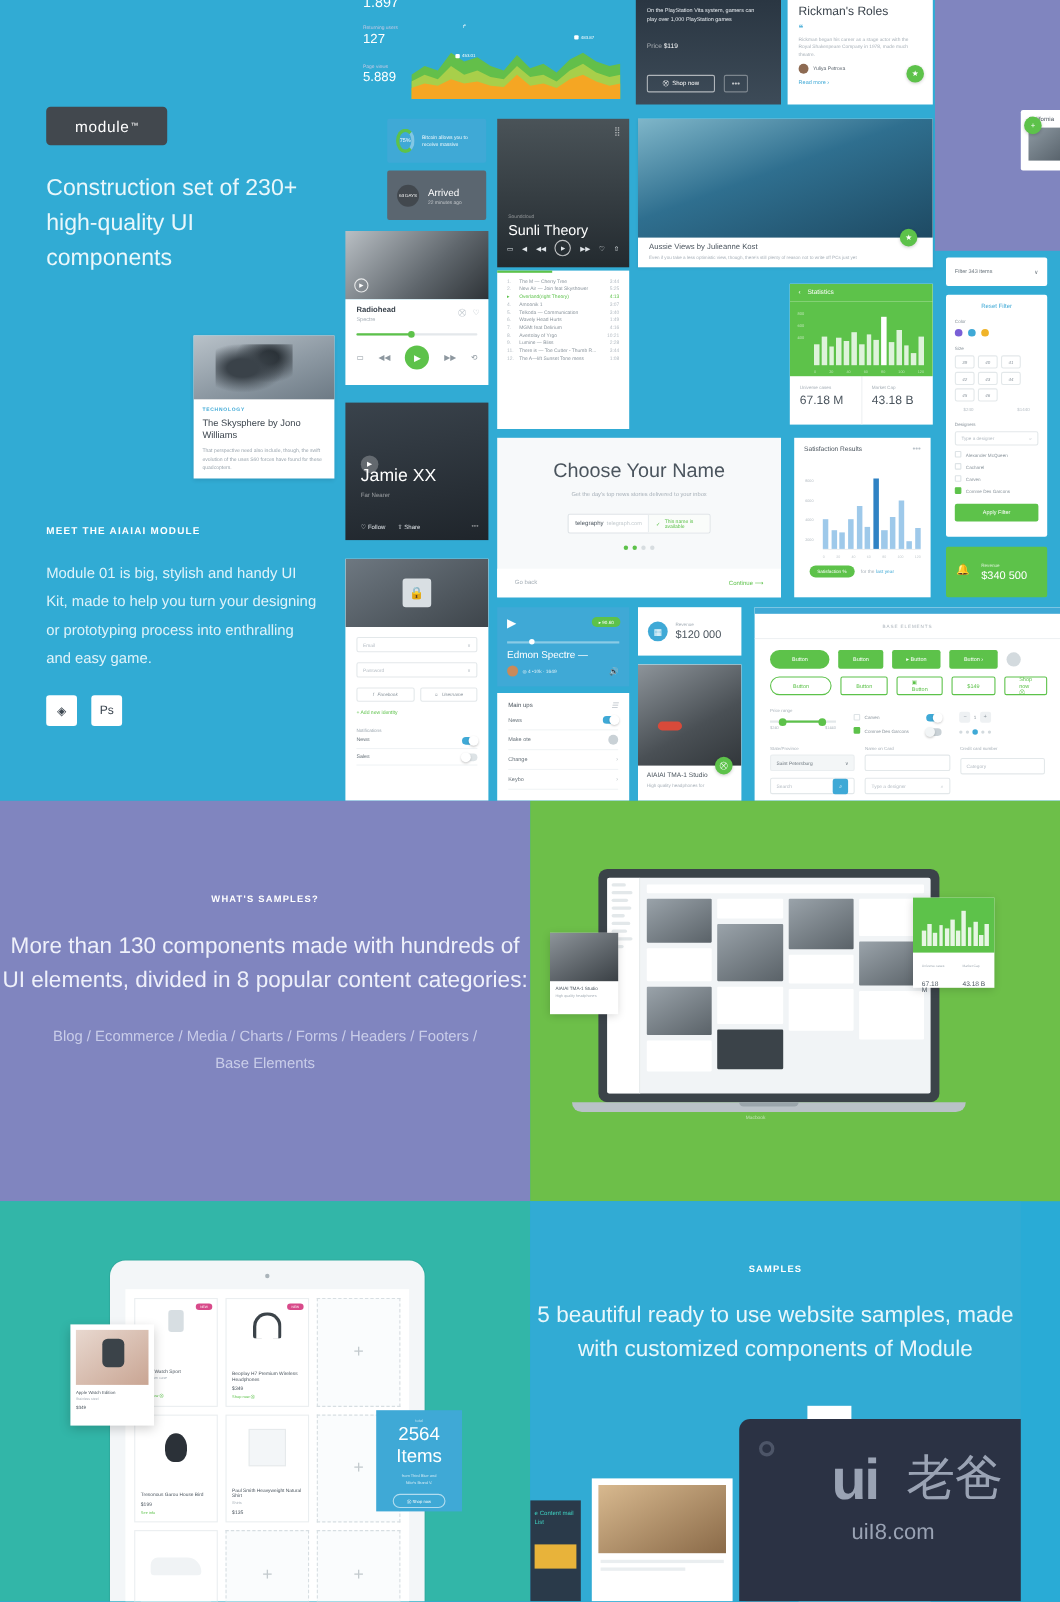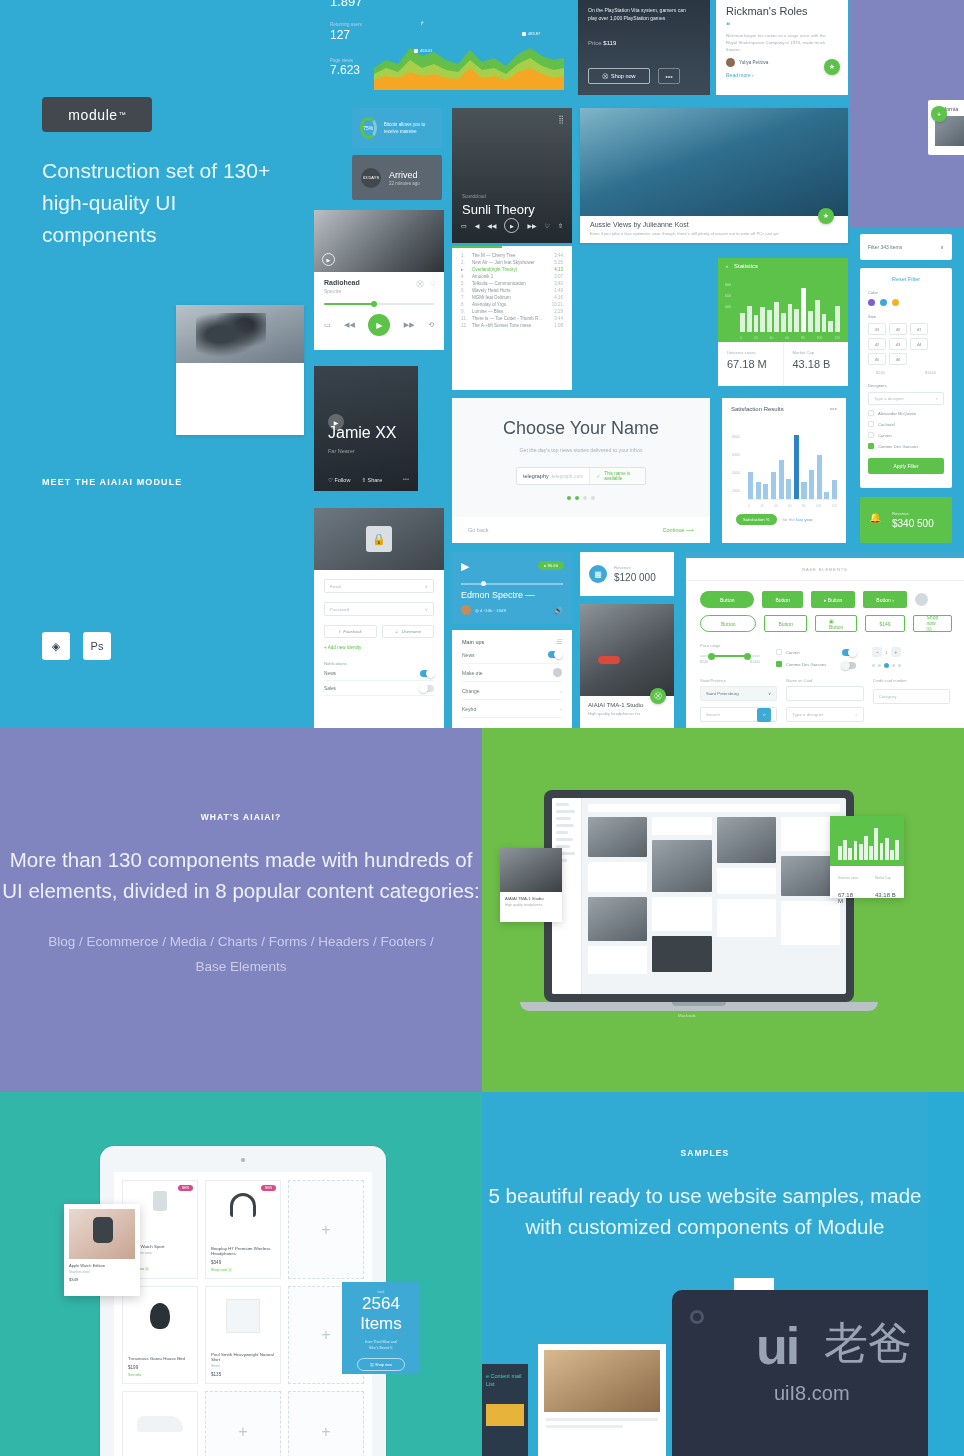--- a/index.html
+++ b/index.html
@@ -98,21 +98,21 @@
   .rh .rh-t { color: #3b444d; font-size: 7px; padding: 7px 10px 0; font-weight: bold;}
   .rh .rh-s { color: #a7b0b8; font-size: 5px; padding: 2px 10px 0; }
   .rh .rh-icons { position: absolute; right: 8px; top: 8px; color:#b9c1c8; font-size: 7px; display:flex; gap:6px;}
   .rh .rh-bar { margin: 9px 10px 0; height: 2px; background: #e4e8eb; border-radius: 2px; position: relative;}
   .rh .rh-bar i { position:absolute; left:0; top:0; height:2px; width:45%; background:#5dc24a; border-radius:2px;}
   .rh .rh-bar b { position:absolute; left:43%; top:-2px; width:6px;height:6px;border-radius:50%;background:#5dc24a;}
   .rh .rh-ctrl { display:flex; align-items:center; justify-content:space-between; padding: 9px 10px 0; color:#8d979f; font-size: 7px;}
   .rh .rh-play { width: 22px; height: 22px; border-radius: 50%; background: #5dc24a; color: #fff; display:flex;align-items:center;justify-content:center; font-size: 8px;}
 
   
-  .jam { position: absolute; left: 314px; top: 366px; width: 104px; height: 125px; background: linear-gradient(170deg,#3a434c,#1f252b); overflow:hidden;}
+  .jam { position: absolute; left: 314px; top: 366px; width: 130px; height: 125px; background: linear-gradient(170deg,#3a434c,#1f252b); overflow:hidden;}
   .jam .j-play { position:absolute; left:14px; top: 48px; width: 16px; height: 16px; border-radius: 50%; background: rgba(255,255,255,.25); color:#fff; font-size:6px; display:flex;align-items:center;justify-content:center;}
   .jam .j-t { position:absolute; left:14px; top: 58px; color: #fff; font-size: 16px; font-weight: 300;}
   .jam .j-s { position:absolute; left:14px; top: 82px; color: rgba(255,255,255,.5); font-size: 5.5px;}
   .jam .j-act { position:absolute; left:14px; bottom: 8px; display:flex; gap:11px; color:#dfe4e8; font-size: 5.5px;}
   .jam .j-dots { position:absolute; right:9px; bottom: 9px; color: rgba(255,255,255,.45); font-size: 6px;}
 
   
   .sun { position: absolute; left: 452px; top: 108px; width: 120px; height: 135px; background: linear-gradient(180deg,#4a5358,#232a2f); overflow: hidden;}
   .sun .s-dots { position:absolute; right: 8px; top: 7px; color: rgba(255,255,255,.6); font-size: 8px;}
   .sun .s-k { position:absolute; left: 10px; top: 86px; color: rgba(255,255,255,.45); font-size: 4.5px;}
@@ -373,37 +373,43 @@
 
 <div class="page">
 
   <div class="hero">
     <div class="hero-purple"></div>
 
     <div class="logo-badge">
       <span class="lb-text">module</span>
       <span class="lb-tm">™</span>
     </div>
-    <div class="hero-head">Construction set of 130+ high-quality UI components</div>
+    <div class="hero-head">Construction set of 230+ high-quality UI components</div>
     <div class="hero-kicker">MEET THE AIAIAI MODULE</div>
+    <div class="hero-body">Module 01 is big, stylish and handy UI Kit, made to help you turn your designing or prototyping process into enthralling and easy game.</div>
     <div class="hero-icons">
       <div class="hero-icon">◈</div>
       <div class="hero-icon">Ps</div>
     </div>
 
     <div class="vr-card">
       <div class="vr-img"></div>
+      <div class="vr-body">
+        <div class="vr-tag">TECHNOLOGY</div>
+        <div class="vr-title">The Skysphere by Jono Williams</div>
+        <div class="vr-desc">That perspective need also include, though, the swift evolution of the uses S60 forces have found for these quadcopters.</div>
+      </div>
     </div>
 
     <div class="an-wrap">
       <div class="an-num" style="left:18px;top:-6px;font-size:13px">1.897</div>
       <div class="an-lbl" style="left:18px;top:22px">Returning users</div>
       <div class="an-num" style="left:18px;top:28px;font-size:12px">127</div>
       <div class="an-lbl" style="left:18px;top:58px">Page views</div>
-      <div class="an-num" style="left:18px;top:63px;font-size:12px">7.623</div>
+      <div class="an-num" style="left:18px;top:63px;font-size:12px">5.889</div>
       <svg class="an-chart" viewBox="0 0 190 52" preserveAspectRatio="none">
         <path d="M0,30 L12,22 L24,26 L36,10 L48,18 L60,14 L72,22 L84,26 L96,12 L108,24 L120,20 L132,28 L144,16 L156,10 L168,18 L180,22 L190,20 L190,52 L0,52 Z" fill="#63bf4a"></path>
         <path d="M0,36 L12,30 L24,34 L36,22 L48,30 L60,26 L72,32 L84,34 L96,22 L108,32 L120,30 L132,36 L144,26 L156,20 L168,28 L180,32 L190,30 L190,52 L0,52 Z" fill="#a8cf4a"></path>
         <path d="M0,42 L12,38 L24,40 L36,34 L48,38 L60,36 L72,40 L84,41 L96,30 L108,40 L120,38 L132,42 L144,34 L156,30 L168,36 L180,40 L190,38 L190,52 L0,52 Z" fill="#f5a623"></path>
       </svg>
       <div style="position:absolute;left:108px;top:20px;color:#fff;font-size:5px">↱</div>
       <div style="position:absolute;left:102px;top:48px;color:#fff;font-size:4px;display:flex;align-items:center;gap:2px">
         <span style="width:4px;height:4px;background:#fff;border-radius:1px;display:inline-block"></span>
         <span>453.01</span>
       </div>
@@ -936,21 +942,21 @@
 
           <div class="be-field2">
               <span>Category</span>
             </div>
         </div>
       </div>
     </div>
   </div>
 
   <div class="purple">
-    <div class="p-k">WHAT'S AIAIAI?</div>
+    <div class="p-k">WHAT'S SAMPLES?</div>
     <div class="p-h">More than 130 components made with hundreds of UI elements, divided in 8 popular content categories:</div>
     <div class="p-c">Blog / Ecommerce / Media / Charts / Forms / Headers / Footers / Base Elements</div>
   </div>
 
   <div class="green">
     <div class="lap-body">
       <div class="lap-screen">
         <div class="ls-side">
           <i style="width:60%"></i>
             <i style="width:90%"></i>

